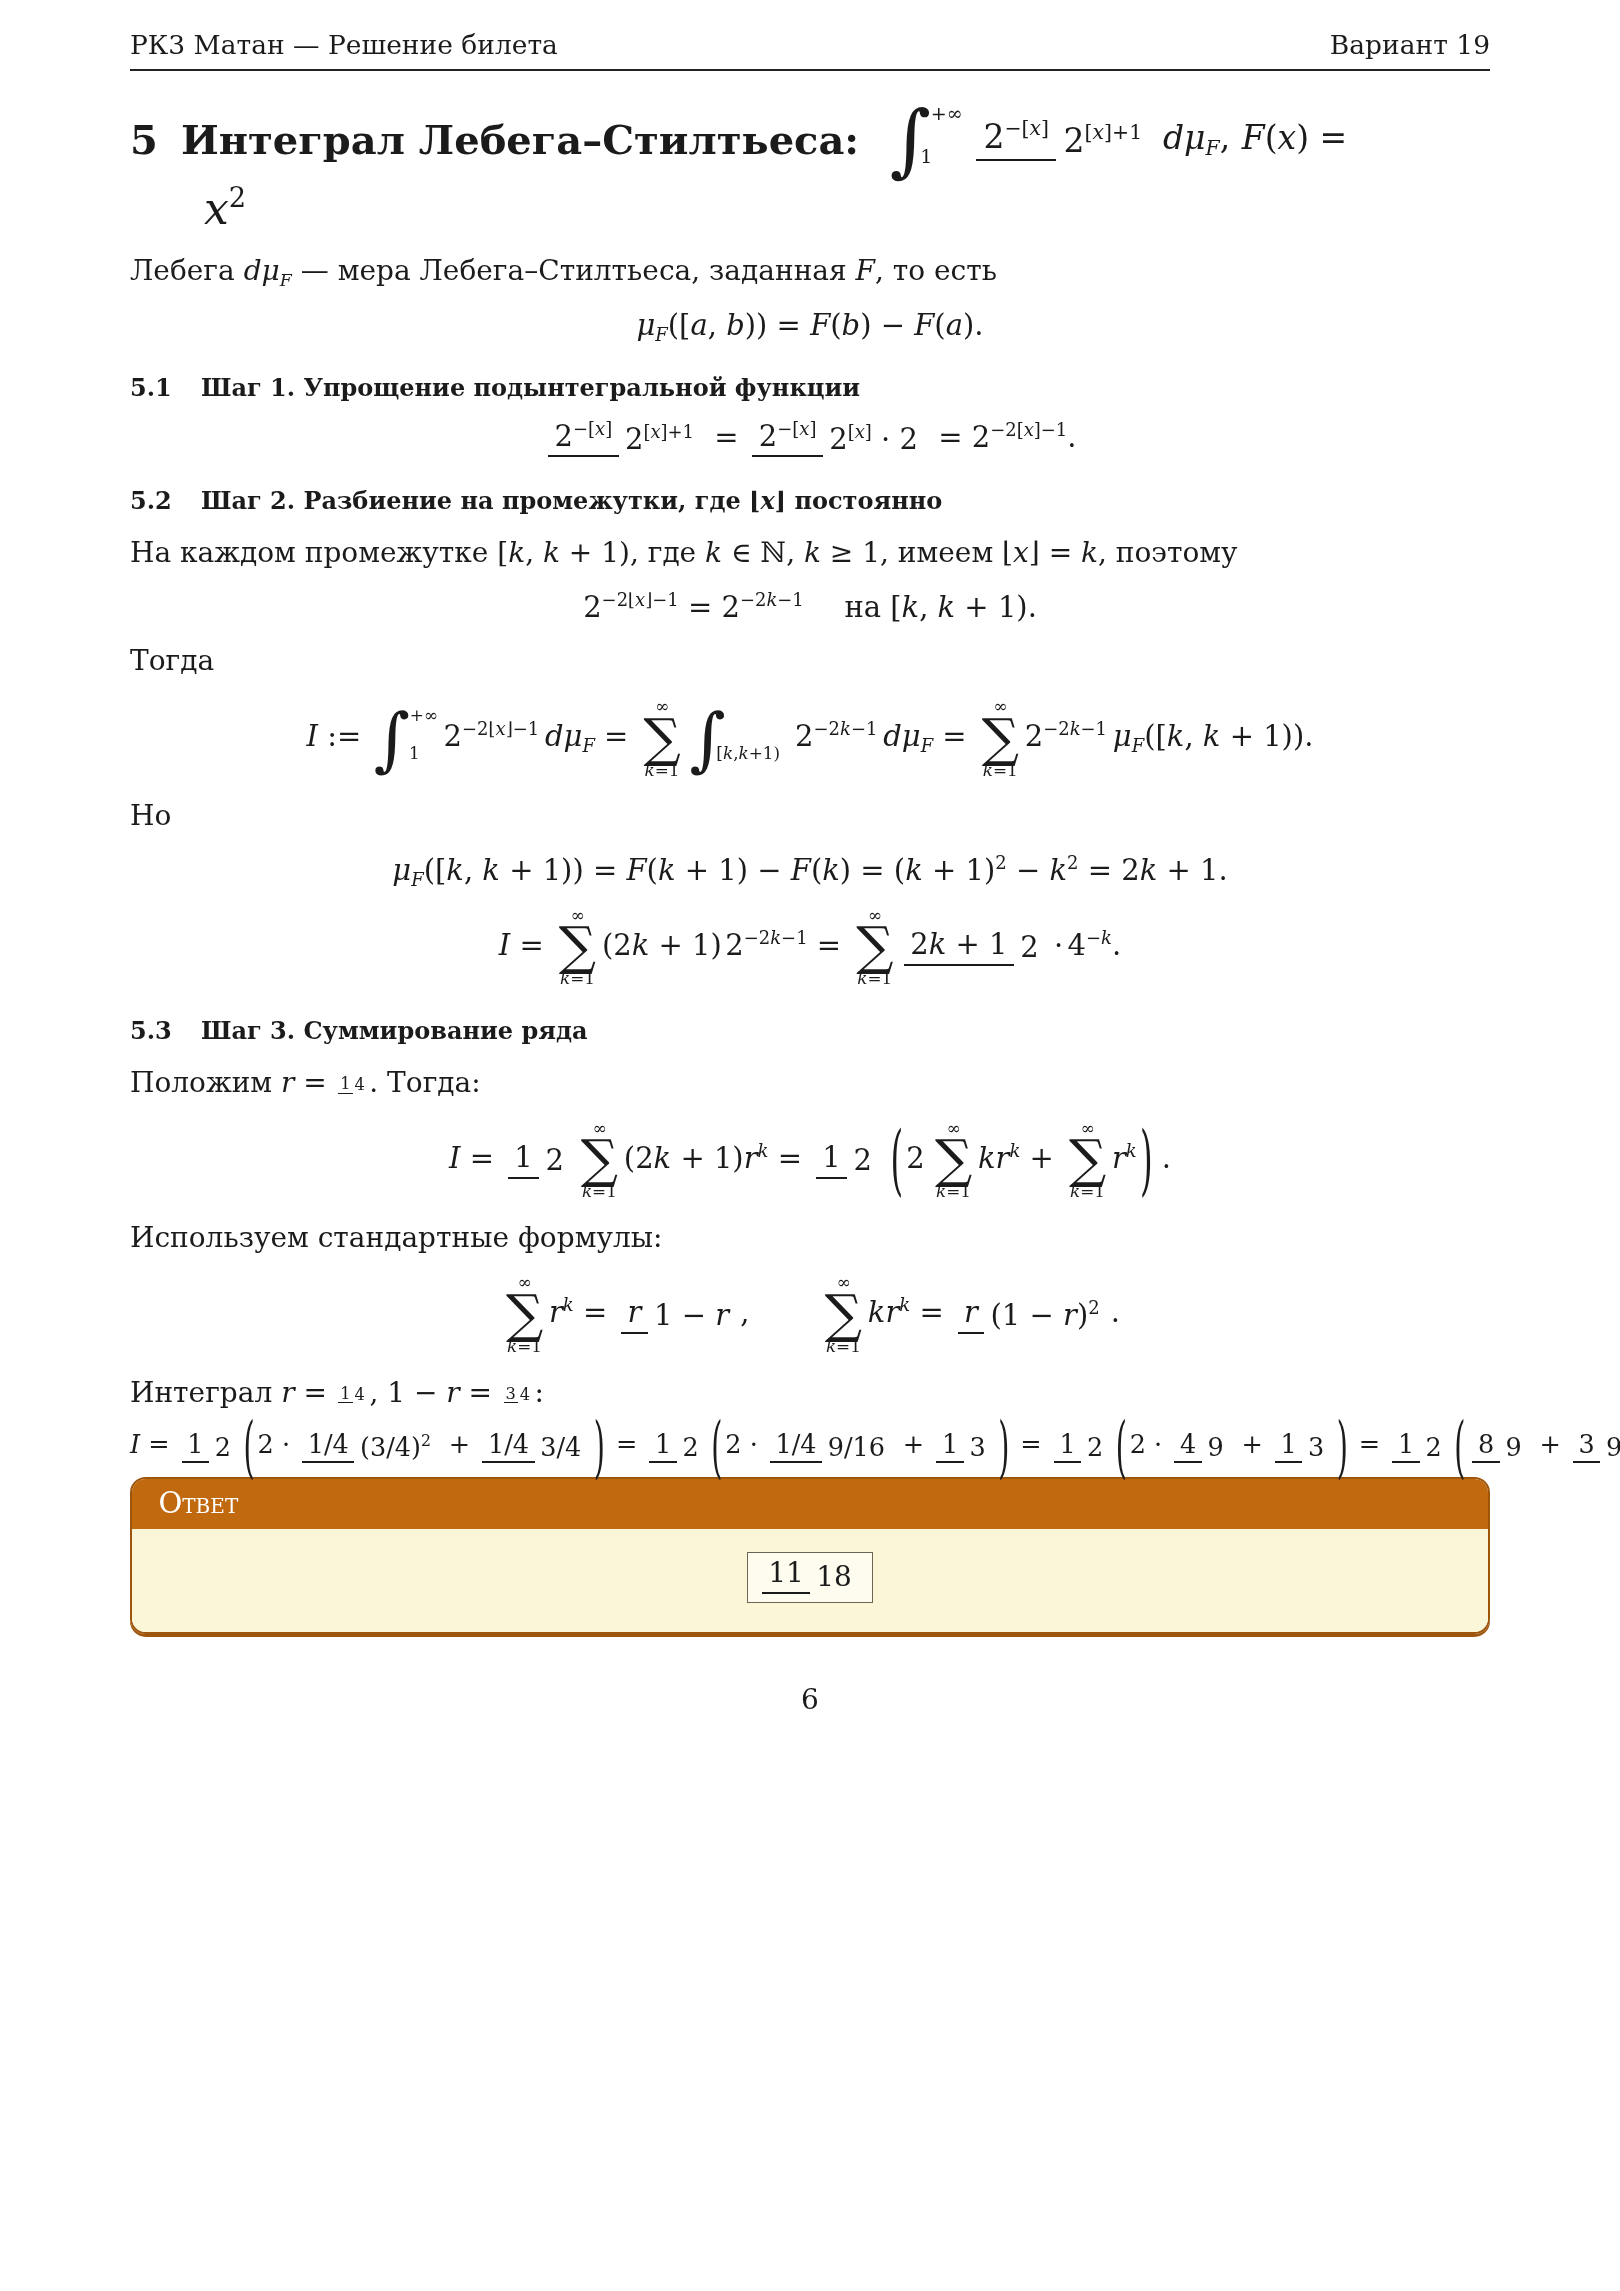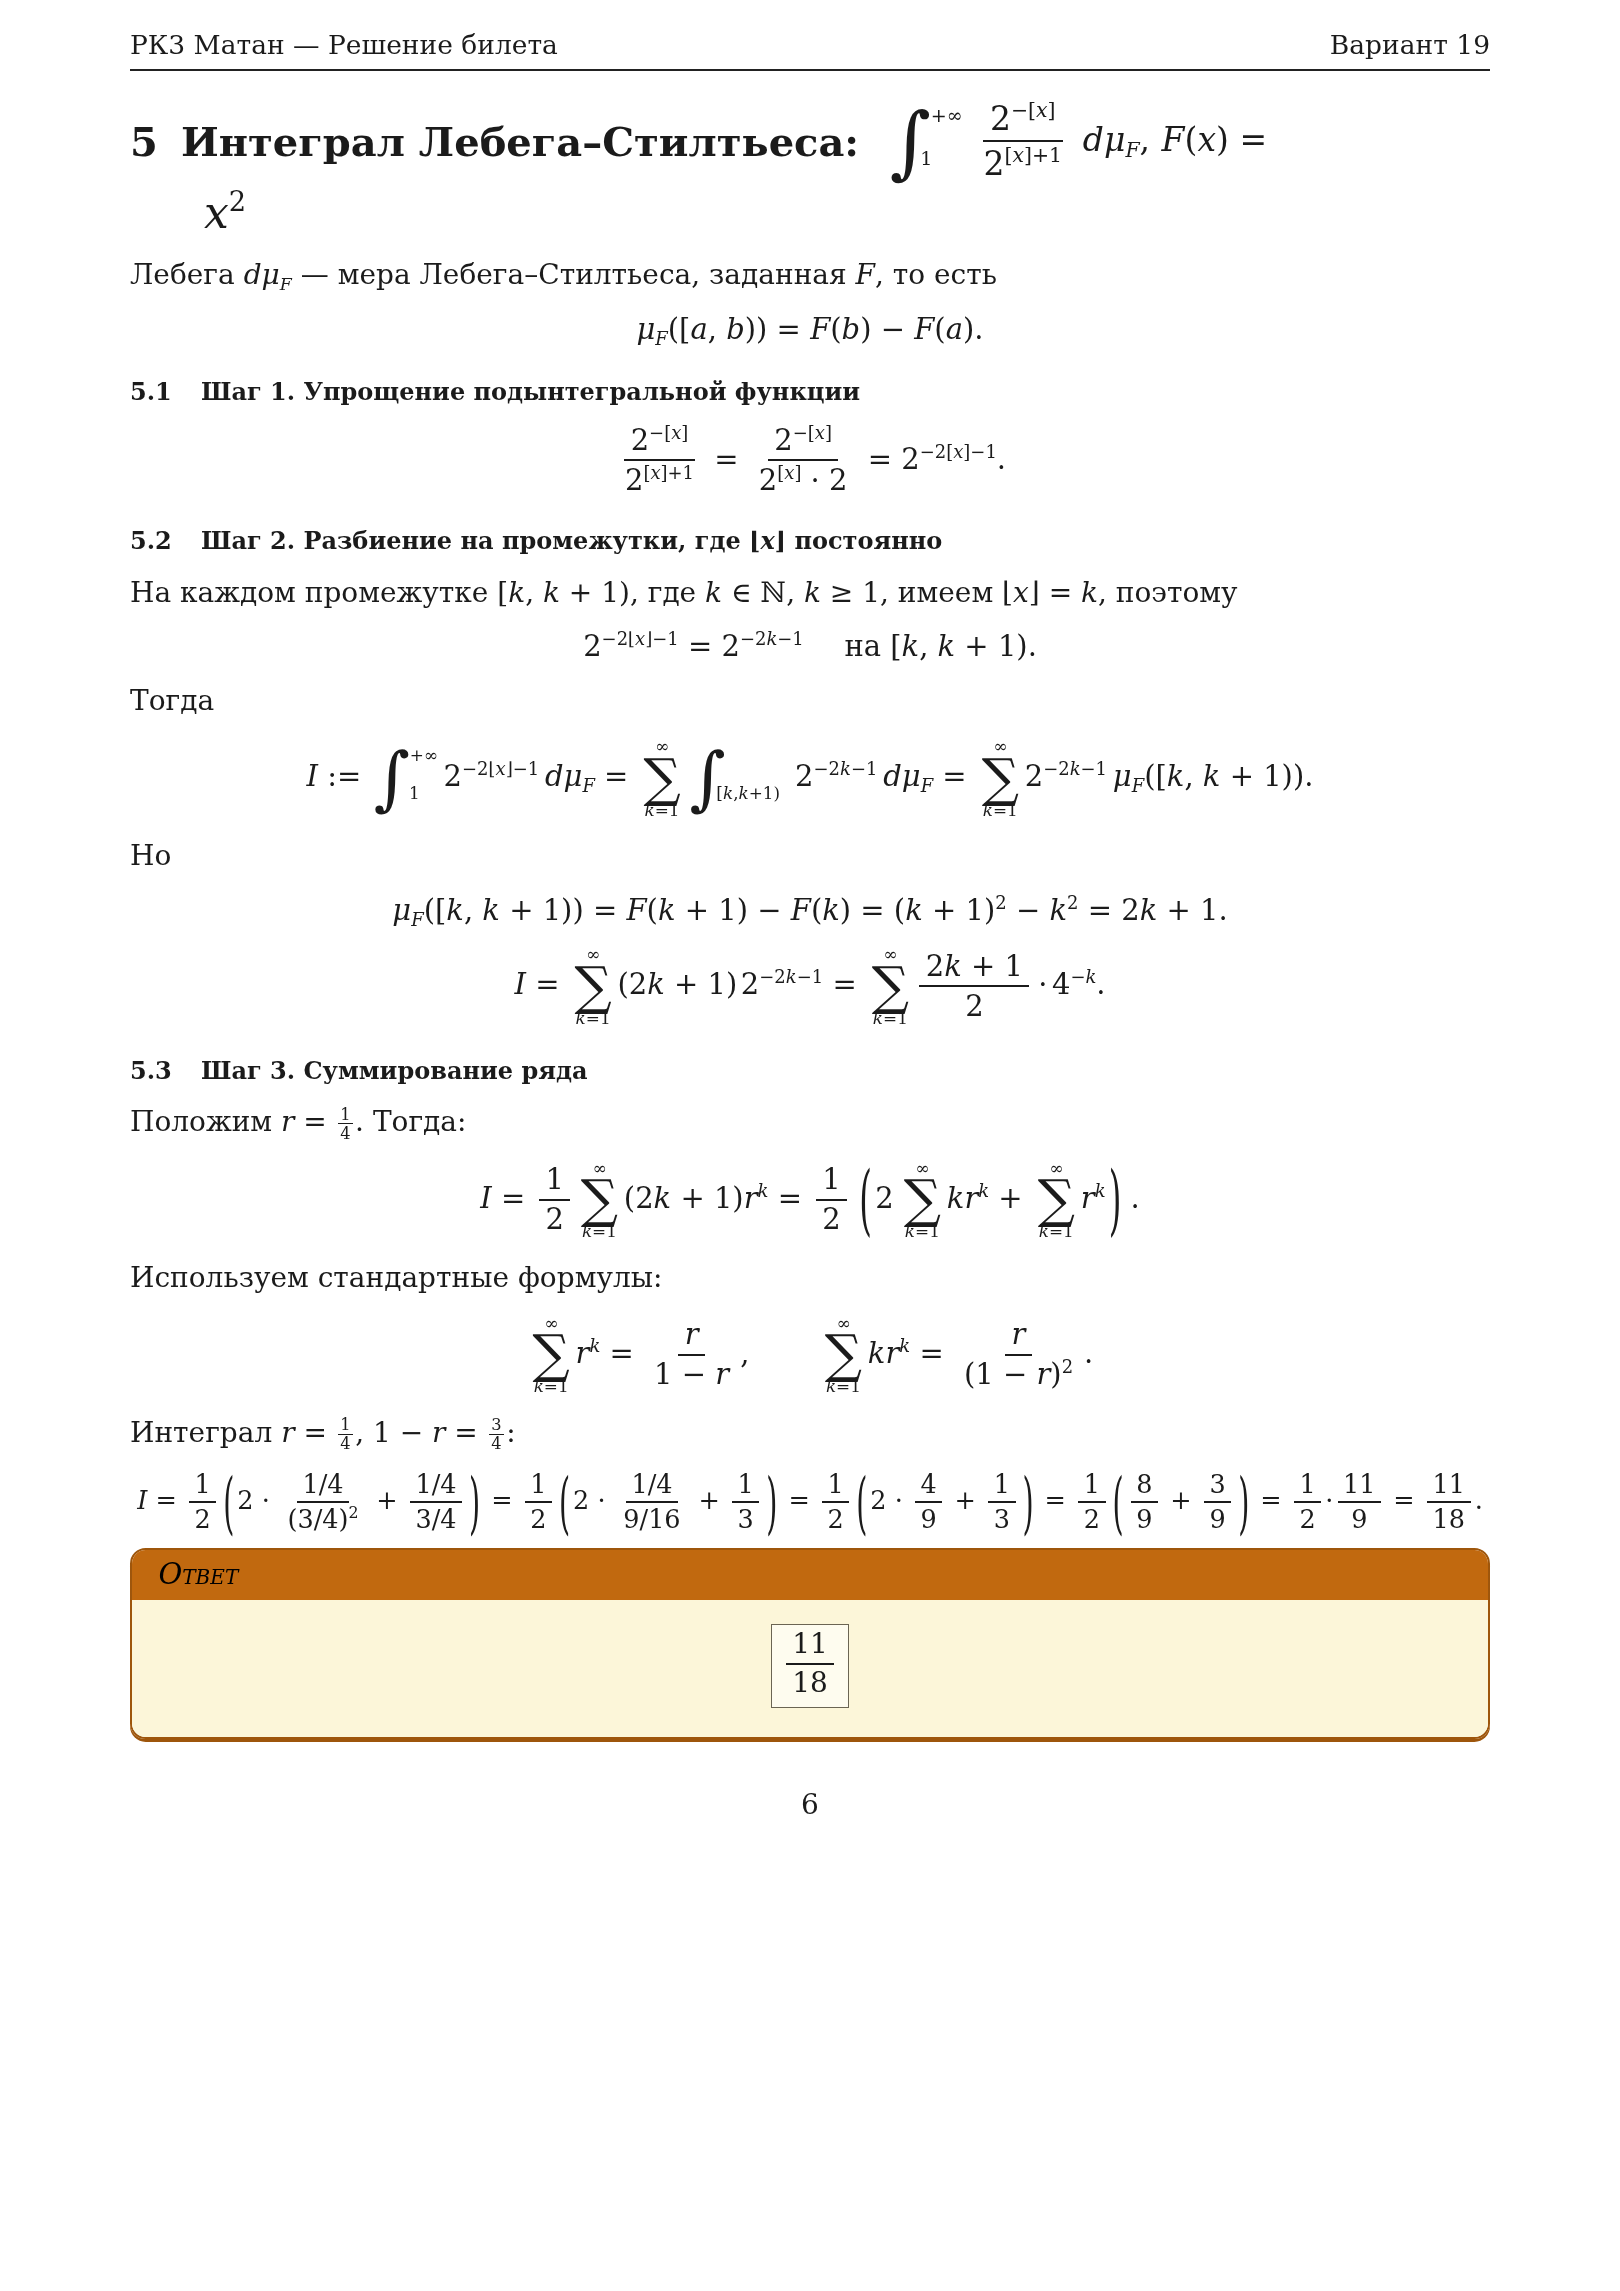--- a/index.html
+++ b/index.html
@@ -30,21 +30,21 @@
   .subsec-num{min-width:71px;flex:none;}
   
   .para{font-size:28px;margin-top:17.6px;line-height:1.4;}
   
   .disp{font-size:29px;text-align:center;margin:17.6px 0;white-space:nowrap;}
   .disp-final{font-size:25.5px;text-align:center;margin:17.6px 0 13.7px;white-space:nowrap;}
   
   .mi{font-style:italic;}
   .msup{font-size:0.62em;vertical-align:0.62em;line-height:1;}
   .msub{font-size:0.62em;vertical-align:-0.32em;line-height:1;}
-  .mfrac{display:inline-flex;flex-direction:column;align-items:center;vertical-align:middle;
+  .mfrac{display:inline-flex;flex-direction:row;align-items:center;vertical-align:middle;
     margin:0 0.16em;line-height:1.15;text-align:center;}
   .mfrac>.num{display:block;padding:0 0.22em 0.08em;border-bottom:2px solid currentColor;}
   .mfrac>.den{display:block;padding:0.08em 0.22em 0;}
   .mfrac.small{font-size:0.58em;line-height:1.05;}
   .mfrac.small>.num{border-bottom:1.5px solid currentColor;padding:0 0.12em 0.04em;}
   .mfrac.small>.den{padding:0.04em 0.12em 0;}
   .msum{display:inline-flex;flex-direction:column;align-items:center;vertical-align:middle;
     margin:0 0.2em;line-height:1;}
   .msum>.hi{font-size:0.58em;}
   .msum>.sym{font-size:1.8em;line-height:0.9;}
@@ -53,22 +53,22 @@
   .mint>.isym{font-size:2.4em;line-height:1;}
   .mint>.ilims{display:flex;flex-direction:column;justify-content:space-between;
     font-size:0.58em;height:3.6em;padding:0.1em 0 0.05em;}
   .mint>.ilims>.ilo{position:relative;left:-0.55em;}
   .pfence{display:inline-block;vertical-align:middle;transform:scaleY(2.35);
     font-size:1.12em;font-weight:300;margin:0 0.1em;}
   .msp{display:inline-block;}
   
   .answer{margin-top:13.7px;border:2.9px solid var(--accent-dark);border-radius:15.7px;
     overflow:hidden;box-shadow:0 2.9px 0 var(--accent-dark);}
-  .answer-header{background:var(--accent);color:#000000;font-size:29px;
-    padding:6.9px 26.5px 8.8px;font-variant:small-caps;font-style:italic;}
+  .answer-header{background:var(--accent);color:#ffffff;font-size:29px;
+    padding:6.9px 26.5px 8.8px;font-variant:small-caps;}
   .answer-body{background:var(--answer-body);padding:23.5px 0 29px;text-align:center;}
   .ans-frac-box{display:inline-block;border:1px solid #6b6553;background:var(--answer-inner);
     padding:3.9px 9.8px 7.8px;font-size:28px;}
   
   .pageno{text-align:center;font-size:28px;margin-top:49px;}
 </style>
 </head>
 <body>
 
 <div class="page">

